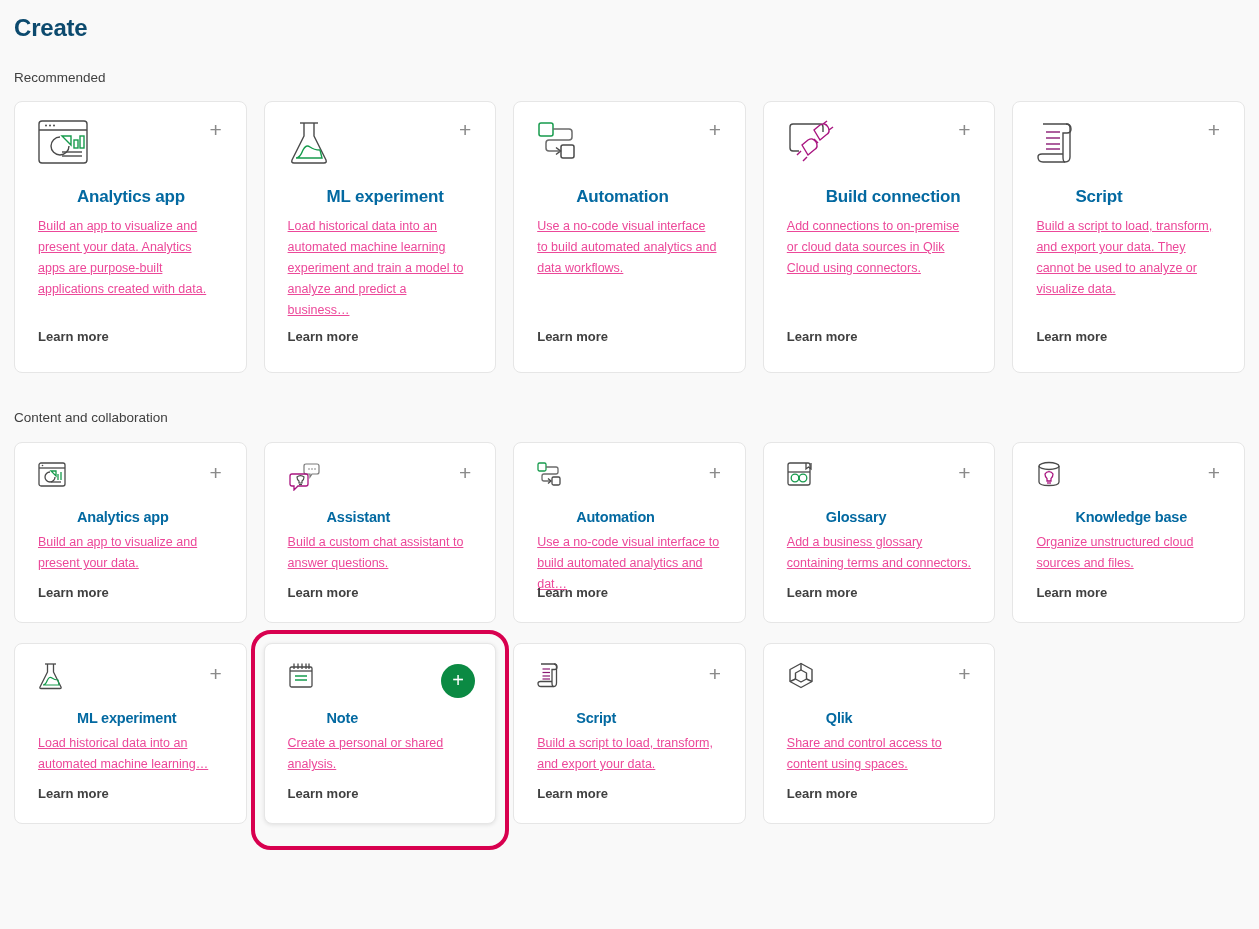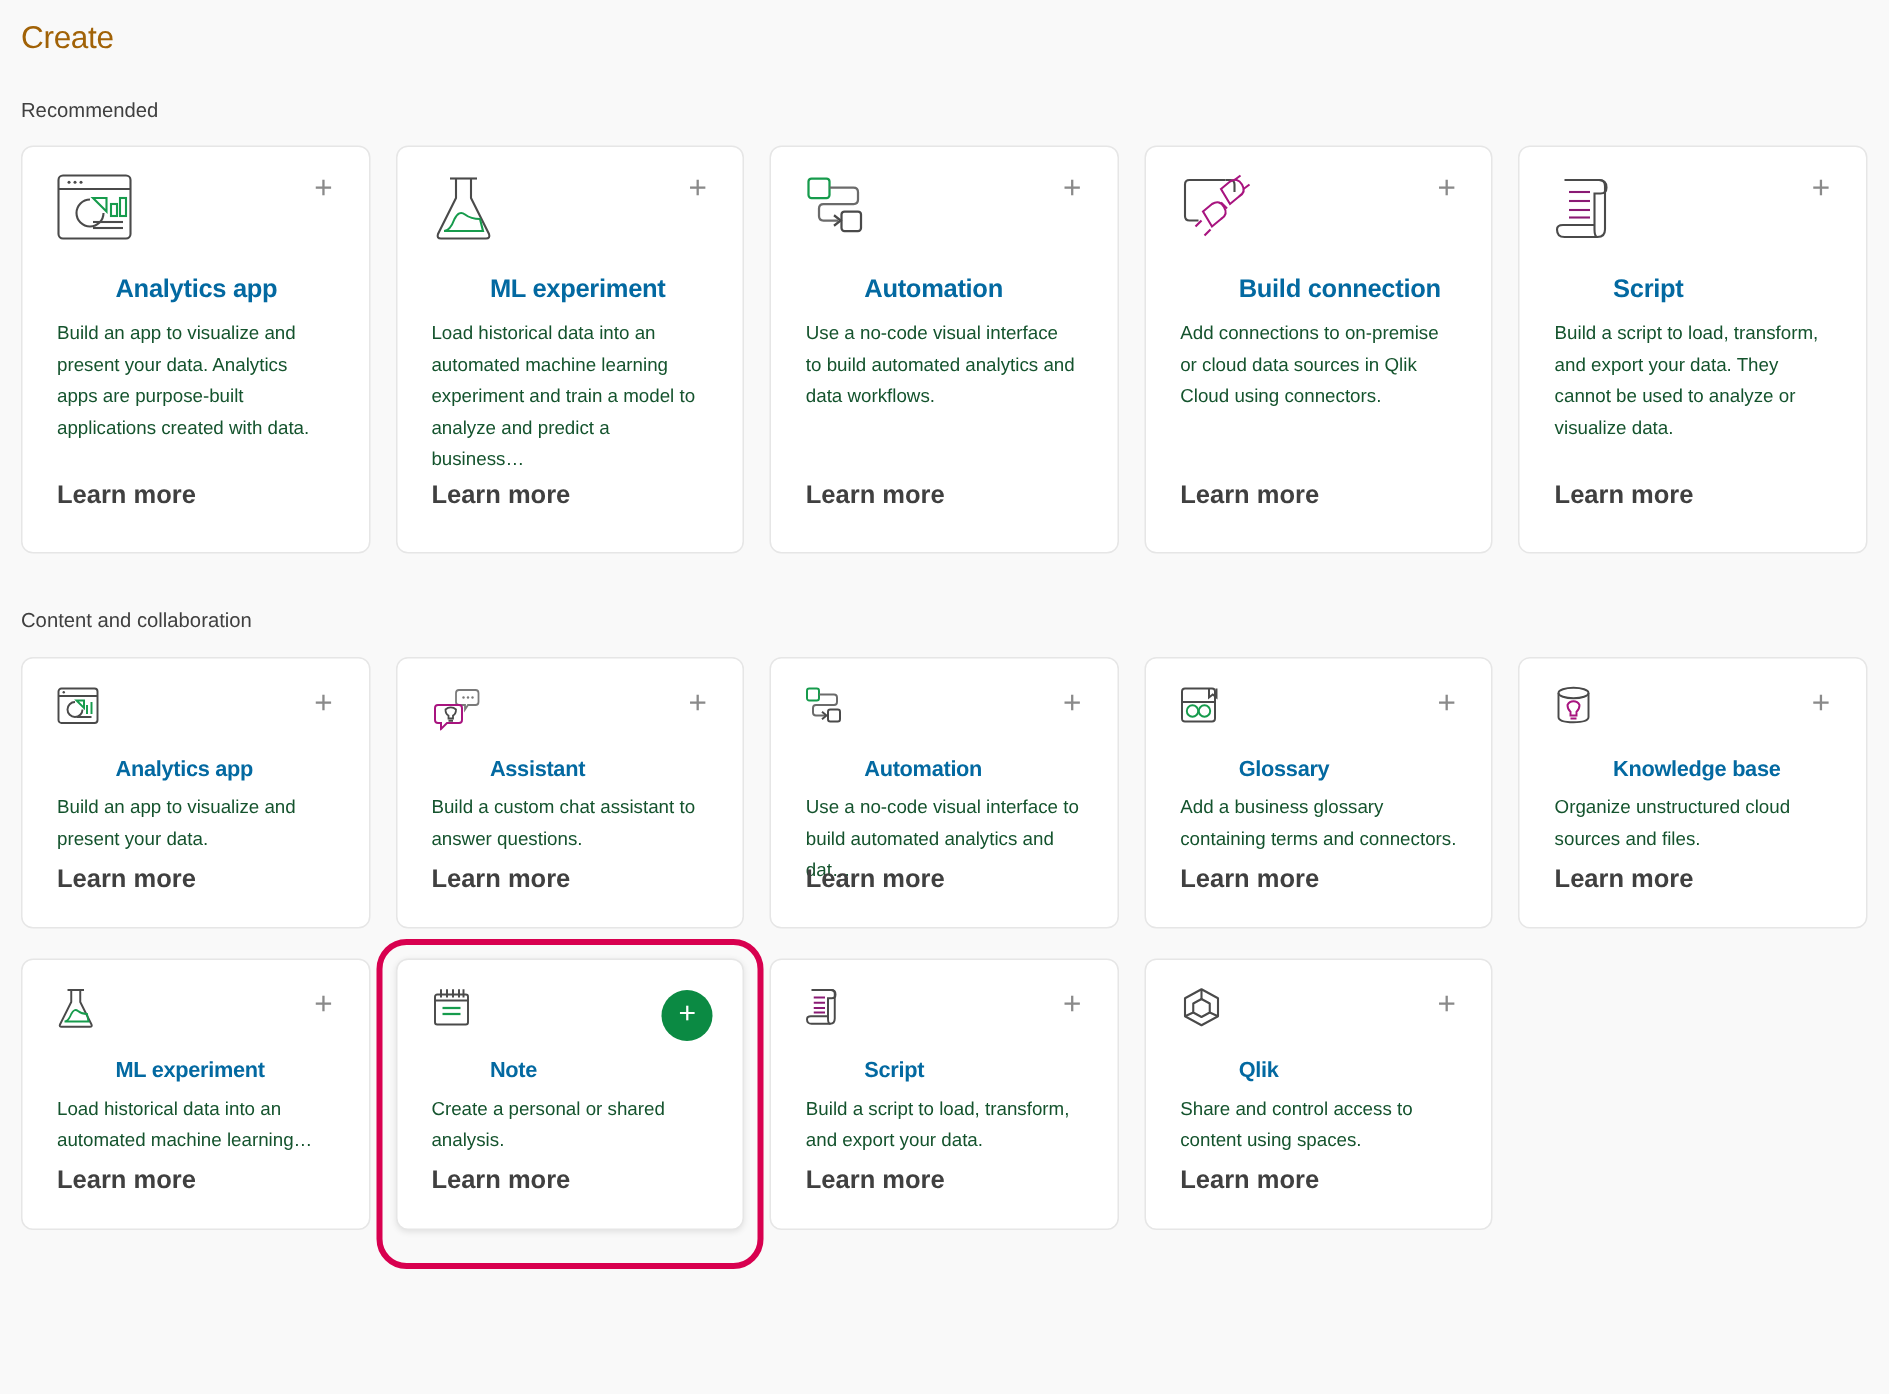--- a/index.html
+++ b/index.html
@@ -7,23 +7,23 @@
     width: 1259px;
     height: 929px;
     background: #f9f9f9;
     font-family: "Liberation Sans", sans-serif;
     color: #404040;
     overflow: hidden;
   }
   .page { padding: 0 14px; }
 
   .page-title {
-    font-size: 21px;
-    font-weight: normal;
-    color: #a16207;
+    font-size: 24px;
+    font-weight: bold;
+    color: #0c4a6e;
     letter-spacing: -0.2px;
     padding-top: 14px;
   }
 
   .section-title {
     font-size: 13.5px;
     color: #404040;
     font-weight: normal;
   }
   .section-recommended-title { margin-top: 28px; }
@@ -86,31 +86,32 @@
     color: #0369a1;
     margin-top: 21px;
     letter-spacing: -0.2px;
     margin-left: 39px;
   }
   .card-sm .card-title { font-size: 14.5px; margin-top: 14px; }
 
   .card-desc {
     font-size: 12.5px;
     line-height: 21px;
-    color: #14532d;
+    color: #ec4899;
     margin-top: 9px;
     max-width: 182px;
+    text-decoration: underline;
   }
   .card-sm .card-desc { margin-top: 7px; max-width: 190px; }
 
   .learn-more {
     position: absolute;
     left: 23px;
     bottom: 28px;
-    font-size: 17px;
+    font-size: 13px;
     font-weight: bold;
     color: #404040;
     cursor: pointer;
   }
   .card-sm .learn-more { bottom: 22px; }
 
   .highlight-wrap {
     position: relative;
   }
   .highlight-wrap::after {

